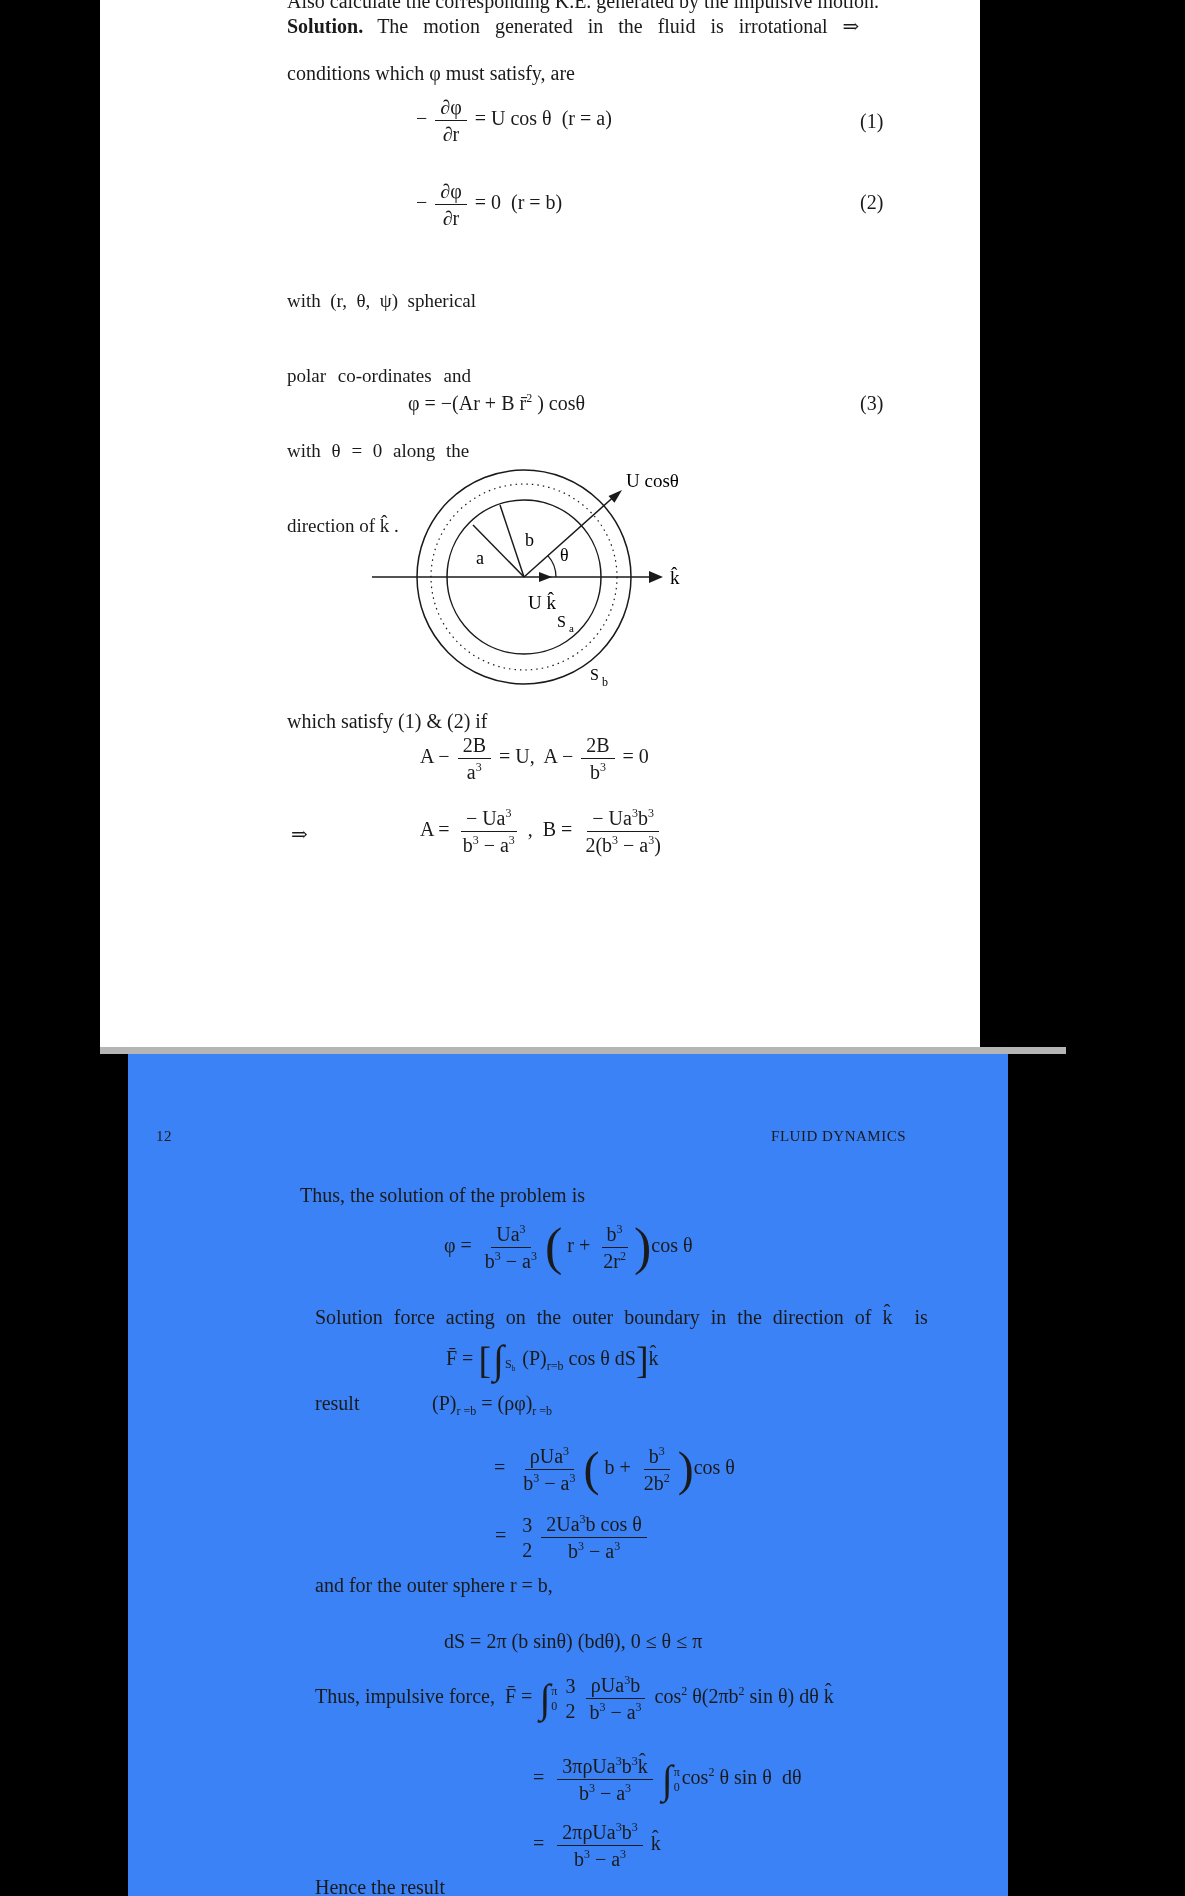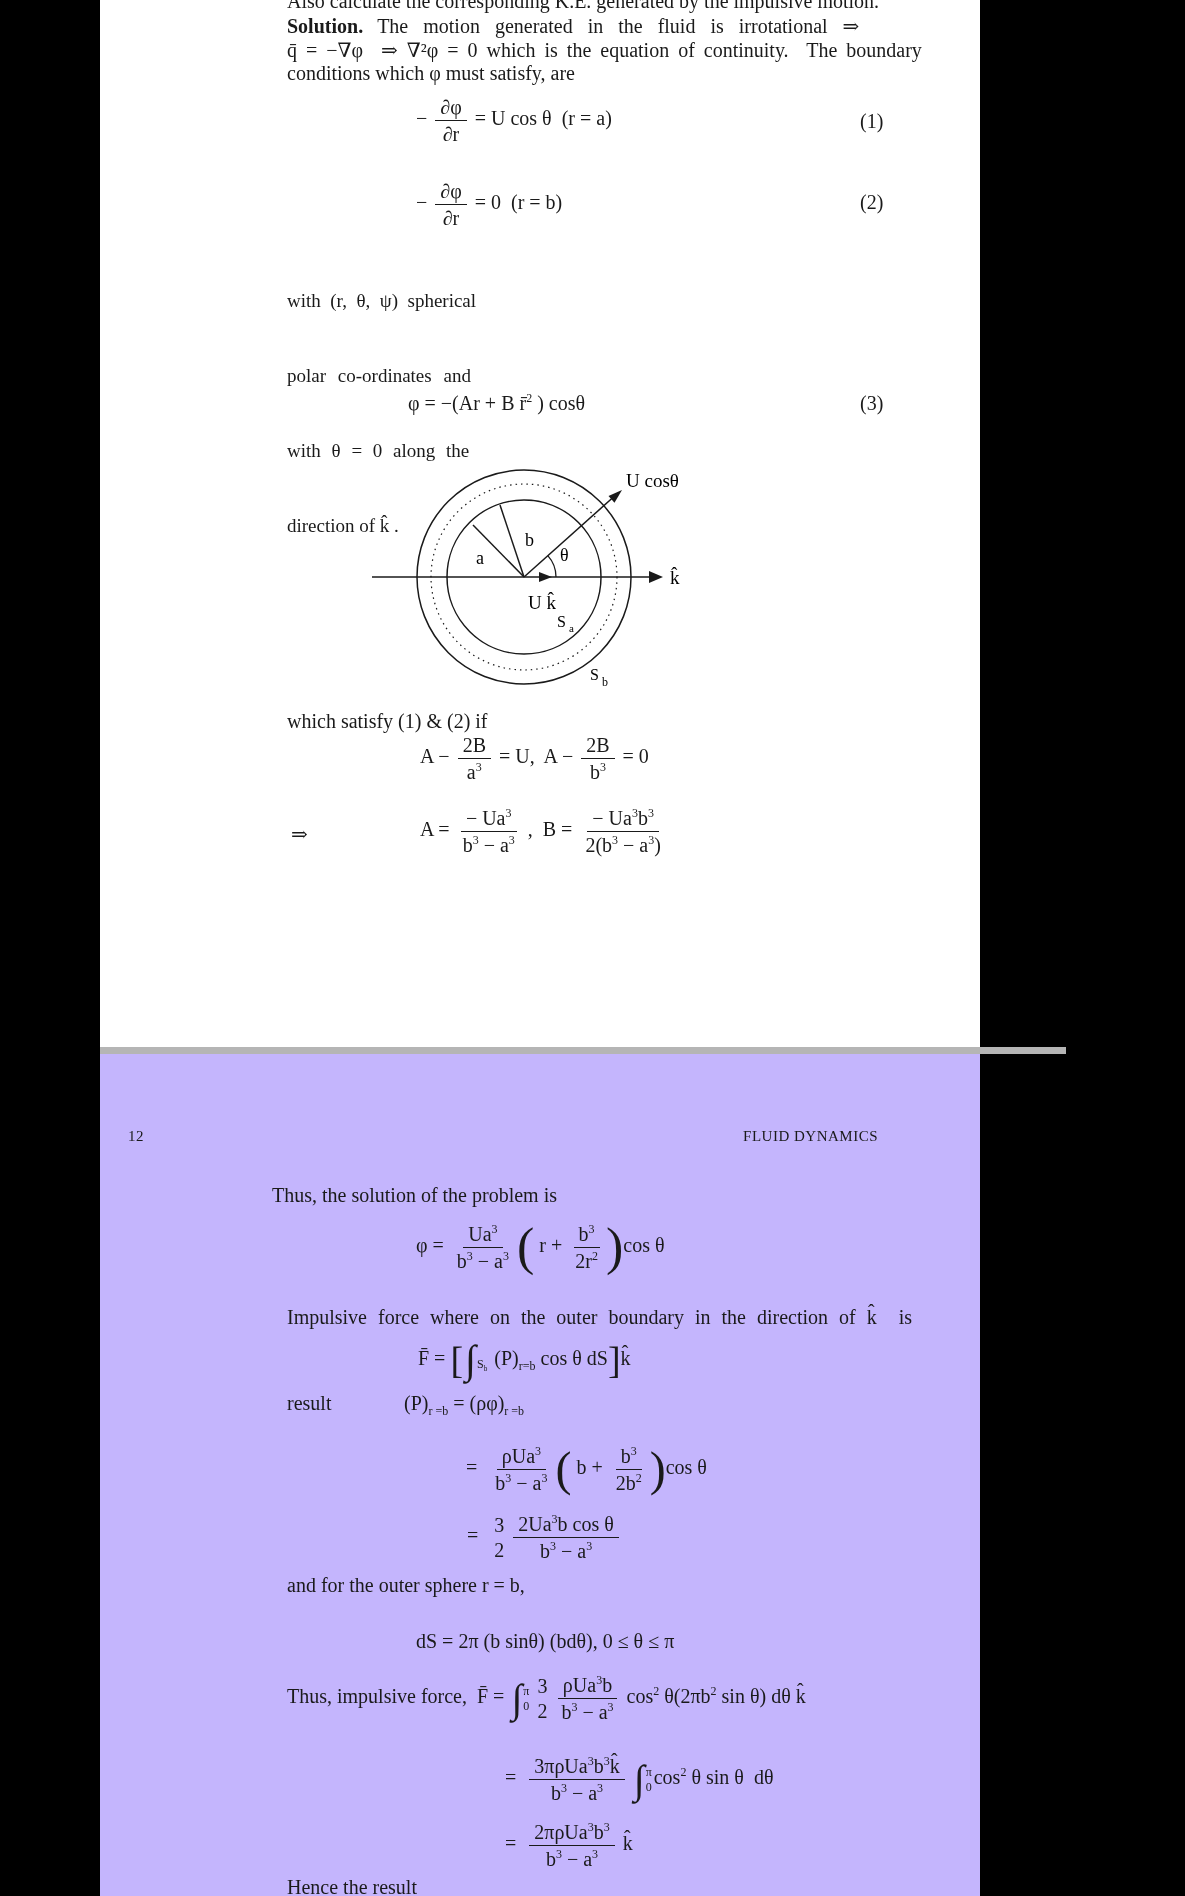--- a/index.html
+++ b/index.html
@@ -43,21 +43,20 @@
 <body style="background: rgb(0, 0, 0);">
 
 <div class="viewport">
 
   <div class="page page1" style="background: rgb(255, 255, 255);">
 
     <div class="tline" style="left:187px;top:-10px;">Also calculate the corresponding K.E. generated by the impulsive motion.</div>
 
     <div class="tline ws10" style="left:187px;top:14px;"><span class="bold">Solution.</span><span style="margin-left:14px;">The motion generated in the fluid is irrotational ⇒</span></div>
 
-    <div class="tline ws4" style="left:187px;top:38px;">q̄ = −∇φ  ⇒ ∇²φ = 0 which is the equation of continuity.  The boundary</div>
 
     <div class="tline" style="left:187px;top:62px;">conditions which φ must satisfy, are</div>
 
     <div class="eq" style="left:316px;top:95px;"><span class="mr">− </span><span class="frac"><span class="num"><span class="mr">∂φ</span></span><span class="den"><span class="mr">∂r</span></span></span><span class="mr"> = U cos θ  (r = a)</span></div>
     <div class="eqnum" style="left:760px;top:110px;">(1)</div>
 
     <div class="eq" style="left:316px;top:179px;"><span class="mr">− </span><span class="frac"><span class="num"><span class="mr">∂φ</span></span><span class="den"><span class="mr">∂r</span></span></span><span class="mr"> = 0  (r = b)</span></div>
     <div class="eqnum" style="left:760px;top:191px;">(2)</div>
 
     <div class="narrow" style="left:187px;top:238px;">
@@ -98,32 +97,32 @@
     <div class="tline" style="left:187px;top:710px;">which satisfy (1) &amp; (2) if</div>
 
     <div class="eq" style="left:320px;top:733px;"><span class="mr">A − </span><span class="frac"><span class="num"><span class="mr">2B</span></span><span class="den"><span class="mr">a</span><sup class="msup">3</sup></span></span><span class="mr"> = U,  A − </span><span class="frac"><span class="num"><span class="mr">2B</span></span><span class="den"><span class="mr">b</span><sup class="msup">3</sup></span></span><span class="mr"> = 0</span></div>
 
     <div class="tline" style="left:191px;top:822px;">⇒</div>
     <div class="eq" style="left:320px;top:806px;"><span class="mr">A = </span><span class="frac"><span class="num"><span class="mr">− Ua</span><sup class="msup">3</sup></span><span class="den"><span class="mr">b</span><sup class="msup">3</sup><span class="mr"> − a</span><sup class="msup">3</sup></span></span><span class="mr"> ,  B = </span><span class="frac"><span class="num"><span class="mr">− Ua</span><sup class="msup">3</sup><span class="mr">b</span><sup class="msup">3</sup></span><span class="den"><span class="mr">2(b</span><sup class="msup">3</sup><span class="mr"> − a</span><sup class="msup">3</sup><span class="mr">)</span></span></span></div>
   </div>
 
   <div class="divider" style="background:#b5b5b5;"></div>
 
-  <div class="page page2" style="background: #c4b5fd;">
+  <div class="page page2" style="background: #3b82f6; margin-left: 28px;">
 
     <div class="hdr">
       <span>12</span>
       <span>FLUID DYNAMICS</span>
     </div>
 
     <div class="tline" style="left:172px;top:130px;">Thus, the solution of the problem is</div>
 
     <div class="eq" style="left:316px;top:168px;"><span class="mr">φ = </span><span class="frac"><span class="num"><span class="mr">Ua</span><sup class="msup">3</sup></span><span class="den"><span class="mr">b</span><sup class="msup">3</sup><span class="mr"> − a</span><sup class="msup">3</sup></span></span><span class="big" style="font-size: 2.6em;">(</span><span class="mr"> r + </span><span class="frac"><span class="num"><span class="mr">b</span><sup class="msup">3</sup></span><span class="den"><span class="mr">2r</span><sup class="msup">2</sup></span></span><span class="big" style="font-size: 2.6em;">)</span><span class="mr">cos θ</span></div>
 
-    <div class="tline ws6" style="left:187px;top:252px;">Impulsive force where on the outer boundary in the direction of k̂  is</div>
+    <div class="tline ws6" style="left:187px;top:252px;">Solution force acting on the outer boundary in the direction of k̂  is</div>
 
     <div class="eq" style="left:318px;top:286px;"><span class="mr">F̄ = </span><span class="big" style="font-size: 1.9em;">[</span><span class="intg"><span class="isign">∫</span><span class="ilim"><span class="itop"></span><span class="ibot"><span class="mr">S</span><sub class="msub">b</sub></span></span></span><span class="mr"> (P)</span><sub class="msub">r=b</sub><span class="mr"> cos θ dS</span><span class="big" style="font-size: 1.9em;">]</span><span class="mr">k̂</span></div>
 
     <div class="tline" style="left:187px;top:338px;">result</div>
     <div class="eq" style="left:304px;top:338px;"><span class="mr">(P)</span><sub class="msub">r =b</sub><span class="mr"> = (ρφ)</span><sub class="msub">r =b</sub></div>
 
     <div class="eq" style="left:366px;top:390px;"><span class="mr">=  </span><span class="frac"><span class="num"><span class="mr">ρUa</span><sup class="msup">3</sup></span><span class="den"><span class="mr">b</span><sup class="msup">3</sup><span class="mr"> − a</span><sup class="msup">3</sup></span></span><span class="big" style="font-size: 2.4em;">(</span><span class="mr"> b + </span><span class="frac"><span class="num"><span class="mr">b</span><sup class="msup">3</sup></span><span class="den"><span class="mr">2b</span><sup class="msup">2</sup></span></span><span class="big" style="font-size: 2.4em;">)</span><span class="mr">cos θ</span></div>
 
     <div class="eq" style="left:367px;top:458px;"><span class="mr">=  </span><span class="frac nobar"><span class="num"><span class="mr">3</span></span><span class="den"><span class="mr">2</span></span></span><span class="frac"><span class="num"><span class="mr">2Ua</span><sup class="msup">3</sup><span class="mr">b cos θ</span></span><span class="den"><span class="mr">b</span><sup class="msup">3</sup><span class="mr"> − a</span><sup class="msup">3</sup></span></span></div>
 

